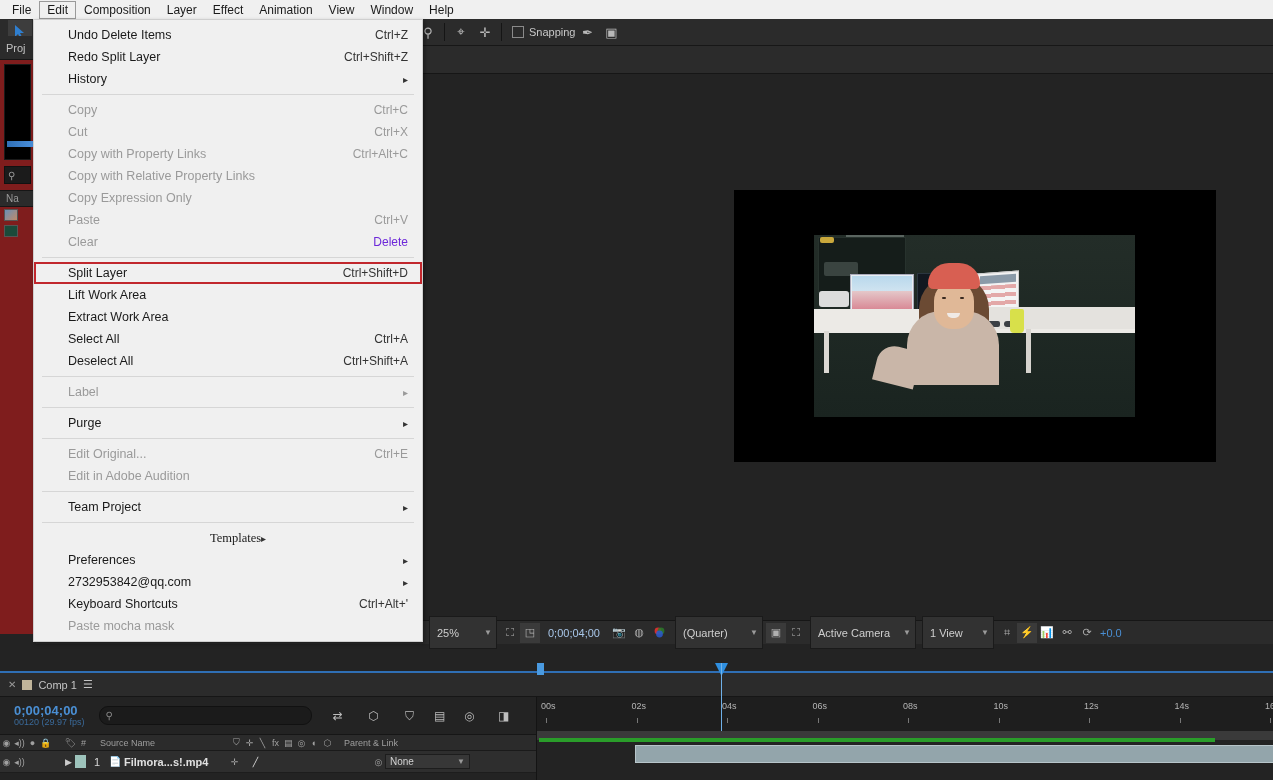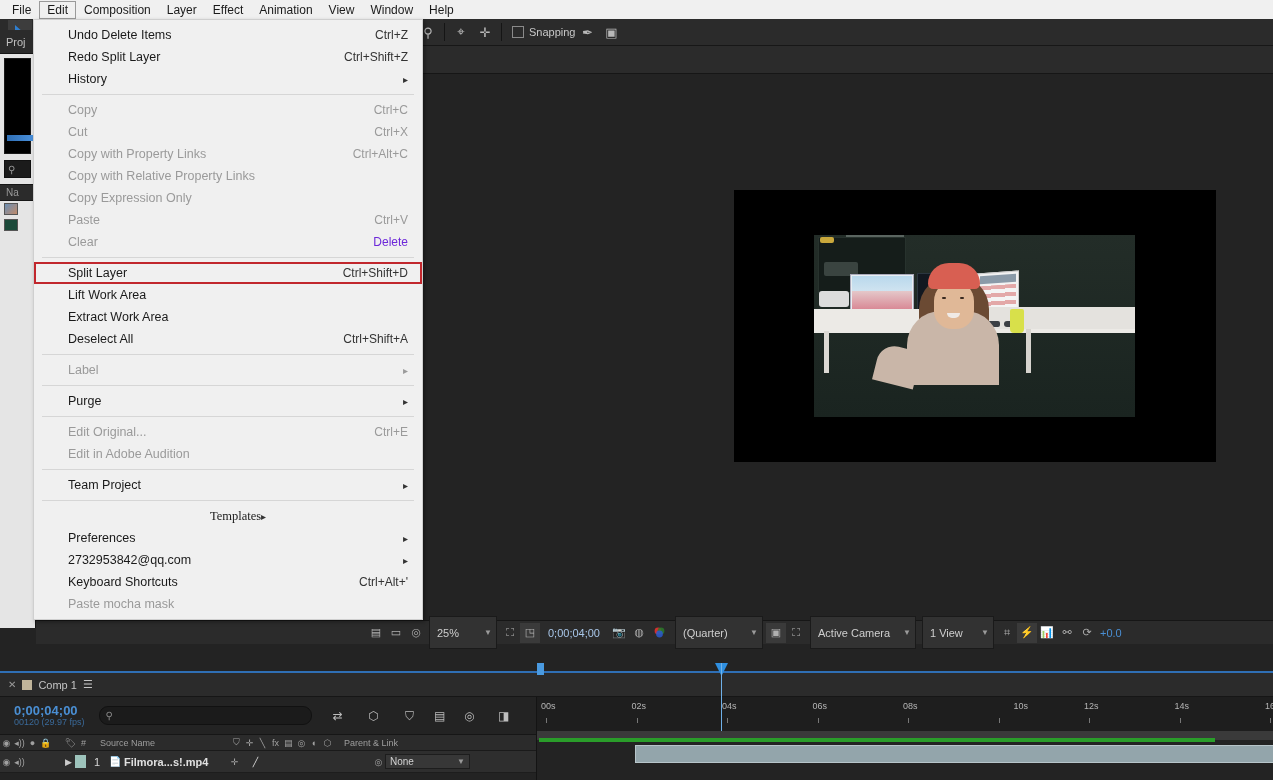--- a/index.html
+++ b/index.html
@@ -28,22 +28,22 @@
   }
   .tool-ico { width: 24px; height: 24px; display: flex; align-items: center; justify-content: center;
               color: #b8b8b8; font-size: 13px; }
   .tool-ico.sel { background: #3d3d3d; }
   .tb-sep { width: 1px; height: 18px; background: #151515; margin: 0 4px; }
   .snap-box { display: flex; align-items: center; gap: 5px; margin-left: 6px; color: #c8c8c8; font-size: 11px; }
   .snap-check { width: 12px; height: 12px; border: 1px solid #8a8a8a; background: #2b2b2b; }
 
   
   #proj-panel {
-    position: absolute; left: 0; top: 30px; width: 36px; height: 598px;
-    background: #e5e5e5; border-right: 1px solid #141414;
+    position: absolute; left: 0; top: 36px; width: 36px; height: 598px;
+    background: #7f1d1d; border-right: 1px solid #141414;
   }
   .panel-tabbar {
     height: 24px; background: #2b2b2b; display: flex; align-items: center;
     font-size: 11px; color: #c0c0c0; border-bottom: 1px solid #161616; padding-left: 6px;
     white-space: nowrap; overflow: hidden;
   }
   .proj-thumb { margin: 4px 4px 0 4px; height: 96px; background: #000; border: 1px solid #1a1a1a; position: relative;}
   .proj-thumb-bar { position: absolute; left: 2px; bottom: 12px; width: 30px; height: 6px;
      background: linear-gradient(90deg,#2f6fb5,#4d94e0); }
   .proj-search { margin: 6px 4px; height: 18px; background: #1b1b1b; border: 1px solid #111;
@@ -417,21 +417,21 @@
     <div class="ruler-tick" style="left: 4px;">00s</div>
         <div class="ruler-mark" style="left: 9px;"></div>
         <div class="ruler-tick" style="left: 94.5px;">02s</div>
         <div class="ruler-mark" style="left: 99.5px;"></div>
         <div class="ruler-tick" style="left: 185px;">04s</div>
         <div class="ruler-mark" style="left: 190px;"></div>
         <div class="ruler-tick" style="left: 275.5px;">06s</div>
         <div class="ruler-mark" style="left: 280.5px;"></div>
         <div class="ruler-tick" style="left: 366px;">08s</div>
         <div class="ruler-mark" style="left: 371px;"></div>
-        <div class="ruler-tick" style="left: 456.5px; margin-left: 20px;">10s</div>
+        <div class="ruler-tick" style="left: 456.5px;">10s</div>
         <div class="ruler-mark" style="left: 461.5px;"></div>
         <div class="ruler-tick" style="left: 547px;">12s</div>
         <div class="ruler-mark" style="left: 552px;"></div>
         <div class="ruler-tick" style="left: 637.5px;">14s</div>
         <div class="ruler-mark" style="left: 642.5px;"></div>
         <div class="ruler-tick" style="left: 728px;">16s</div>
         <div class="ruler-mark" style="left: 733px;"></div>
       </div>
 
     <div id="tl-trackarea">
@@ -489,20 +489,24 @@
         <span>Split Layer</span>
         <span style="font-size: 12px; color: rgb(51, 51, 51);">Ctrl+Shift+D</span>
       </div>
       <div style="display: flex; align-items: center; justify-content: space-between; height: 22px; padding: 0px 14px 0px 34px; font-size: 12.5px; color: rgb(26, 26, 26);">
         <span>Lift Work Area</span>
         <span style="font-size: 12px; color: rgb(51, 51, 51);"></span>
       </div>
       <div style="display: flex; align-items: center; justify-content: space-between; height: 22px; padding: 0px 14px 0px 34px; font-size: 12.5px; color: rgb(26, 26, 26);">
         <span>Extract Work Area</span>
         <span style="font-size: 12px; color: rgb(51, 51, 51);"></span>
+      </div>
+      <div style="display: flex; align-items: center; justify-content: space-between; height: 22px; padding: 0px 14px 0px 34px; font-size: 12.5px; color: rgb(26, 26, 26);">
+        <span>Select All</span>
+        <span style="font-size: 12px; color: rgb(51, 51, 51);">Ctrl+A</span>
       </div>
       <div style="display: flex; align-items: center; justify-content: space-between; height: 22px; padding: 0px 14px 0px 34px; font-size: 12.5px; color: rgb(26, 26, 26);">
         <span>Deselect All</span>
         <span style="font-size: 12px; color: rgb(51, 51, 51);">Ctrl+Shift+A</span>
       </div>
       <div style="height: 1px; background: rgb(214, 214, 214); margin: 4px 8px;"></div>
       <div style="display: flex; align-items: center; justify-content: space-between; height: 22px; padding: 0px 14px 0px 34px; font-size: 12.5px; color: rgb(154, 154, 154);">
         <span>Label</span>
         <span style="font-size: 10px; color: rgb(154, 154, 154);">▸</span>
       </div>

